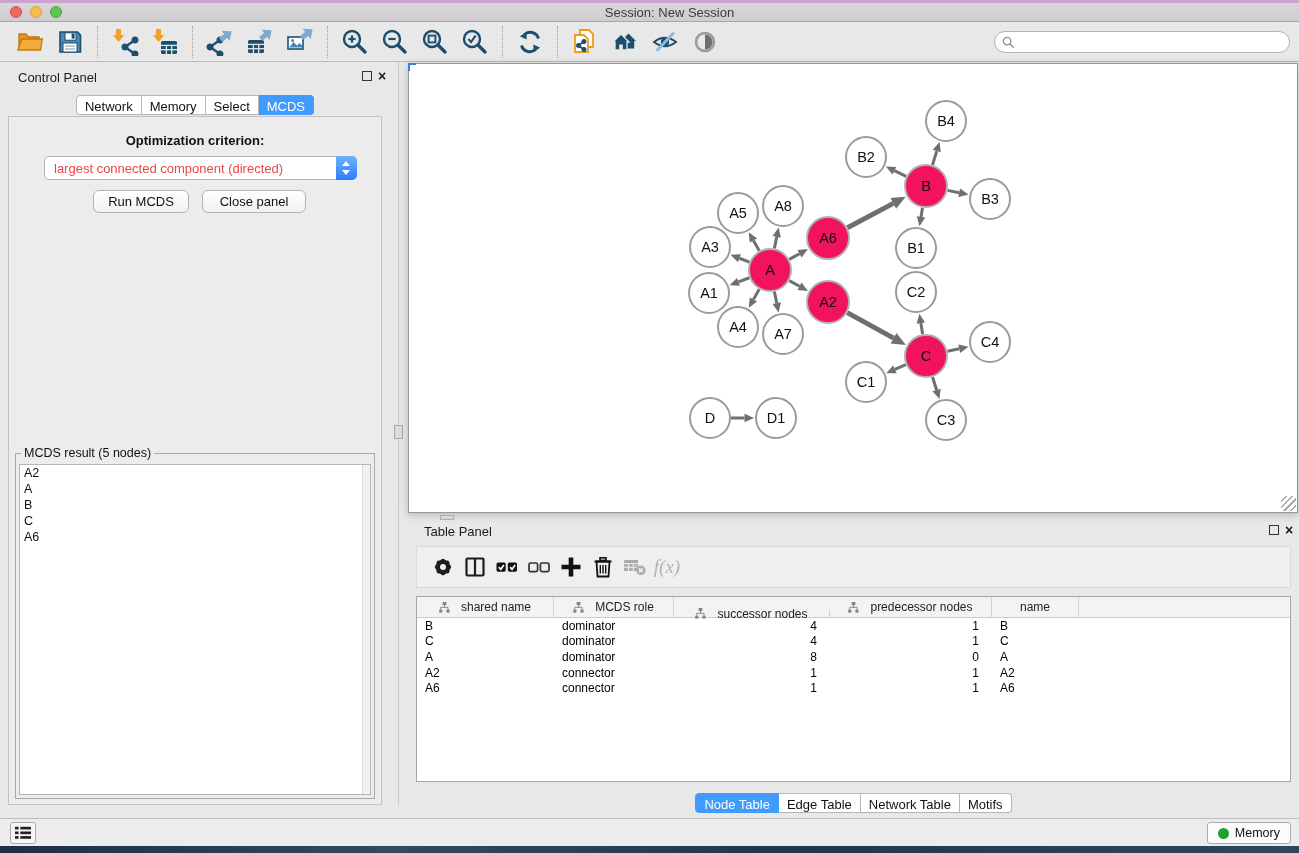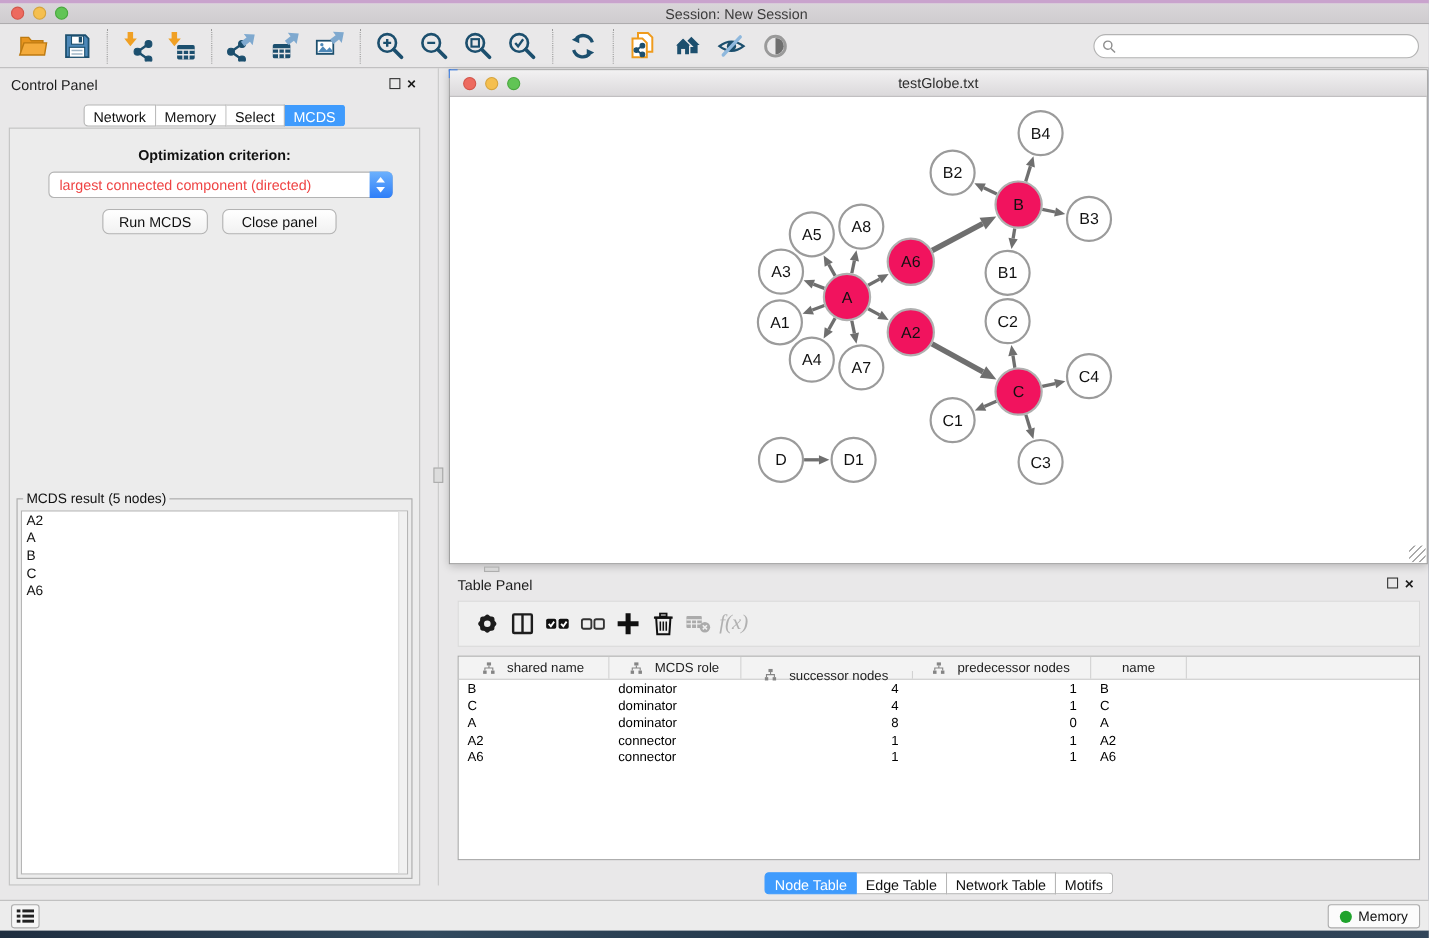--- a/index.html
+++ b/index.html
@@ -24,21 +24,21 @@
   .tb-btn { width:40px; height:34px; border:none; background:transparent; display:flex; align-items:center; justify-content:center; cursor:pointer; }
   .tb-btn svg { width:28px; height:28px; }
   .tb-sep { width:0; height:32px; border-left:1px dotted #9b9b9b; margin:0 7px; }
   .search { position:absolute; right:9px; top:9px; width:296px; height:22px; background:#fff;
     border:1px solid #b3b3b3; border-radius:11px; display:flex; align-items:center; padding-left:7px; }
   .search svg { width:13px; height:13px; }
   .search input { border:none; outline:none; flex:1; height:18px; font-size:12px; background:transparent; margin-left:4px; }
 
   
   .control-panel { position:absolute; left:0; top:62px; width:390px; height:743px; }
-  .panel-head { position:absolute; left:0; top:8px; width:100%; height:18px; }
+  .panel-head { position:absolute; left:8px; top:8px; width:100%; height:18px; }
   .panel-head .pt { position:absolute; left:10px; top:0; font-size:13px; color:#1c1c1c; }
   .wm { position:absolute; top:1px; width:12px; height:12px; cursor:pointer; }
   .wm.float { border:1.5px solid #333; width:10px; height:10px; }
   .wm.close { font-size:14px; font-weight:bold; color:#1a1a1a; line-height:11px; }
   .cp-tabs { position:absolute; left:0; top:33px; width:100%; display:flex; justify-content:center; z-index:2; }
   .tabbtn { font-size:13px; padding:3px 8px; background:#fff; border:1px solid #b6b6b6; border-left:none; color:#111; cursor:pointer; height:20px; }
   .tabbtn:first-child { border-left:1px solid #b6b6b6; border-radius:4px 0 0 4px; }
   .tabbtn:last-child { border-radius:0 4px 4px 0; }
   .tabbtn.active { background:#3f9bfd; border-color:#3f9bfd; color:#fff; }
   .cp-box { position:absolute; left:8px; right:8px; top:54px; bottom:0; background:#ececec; border:1px solid #c2c2c2; }
@@ -313,28 +313,20 @@
     </div>
   </div>
 
   <div class="v-divider">
     <div class="line"></div>
     <div class="handle"></div>
   </div>
 
   <div class="net-window">
     <div class="corner-mark"></div>
-    <div class="nw-titlebar">
-      <div class="lights">
-        <span class="light red"></span>
-        <span class="light yellow"></span>
-        <span class="light green"></span>
-      </div>
-      <div class="title">testGlobe.txt</div>
-    </div>
     <svg class="graph-svg" id="graphSvg" width="888" height="424">
         <line x1="340.4146596993366" y1="188.76168568713538" x2="329.47446452140446" y2="192.8866773116016" stroke="#6f6f6f" stroke-width="3"></line>
         <polygon points="320.5853403006634,196.23831431286462 327.97504796820783,188.90996384442798 330.9738810746011,196.86339077877523" fill="#6f6f6f"></polygon>
         <line x1="340.4575854193549" y1="173.12540774408606" x2="330.41300269501454" y2="169.27498436642225" stroke="#6f6f6f" stroke-width="3"></line>
         <polygon points="321.5424145806451,165.87459225591394 331.93423074445246,165.30656336788854 328.8917746455766,173.24340536495595" fill="#6f6f6f"></polygon>
         <line x1="350.230235352432" y1="200.1836432784806" x2="344.4203448362906" y2="210.53251076035735" stroke="#6f6f6f" stroke-width="3"></line>
         <polygon points="339.769764647568,218.8163567215194 340.7144137484023,208.4519880443499 348.1262759241789,212.61303347636482" fill="#6f6f6f"></polygon>
         <line x1="350.230235352432" y1="161.8163567215194" x2="344.4203448362906" y2="151.46748923964265" stroke="#6f6f6f" stroke-width="3"></line>
         <polygon points="339.769764647568,143.1836432784806 348.1262759241789,149.38696652363518 340.7144137484023,153.5480119556501" fill="#6f6f6f"></polygon>
         <line x1="365.3793183343823" y1="202.55972103080518" x2="367.72961238486175" y2="214.1303994331653" stroke="#6f6f6f" stroke-width="3"></line>

